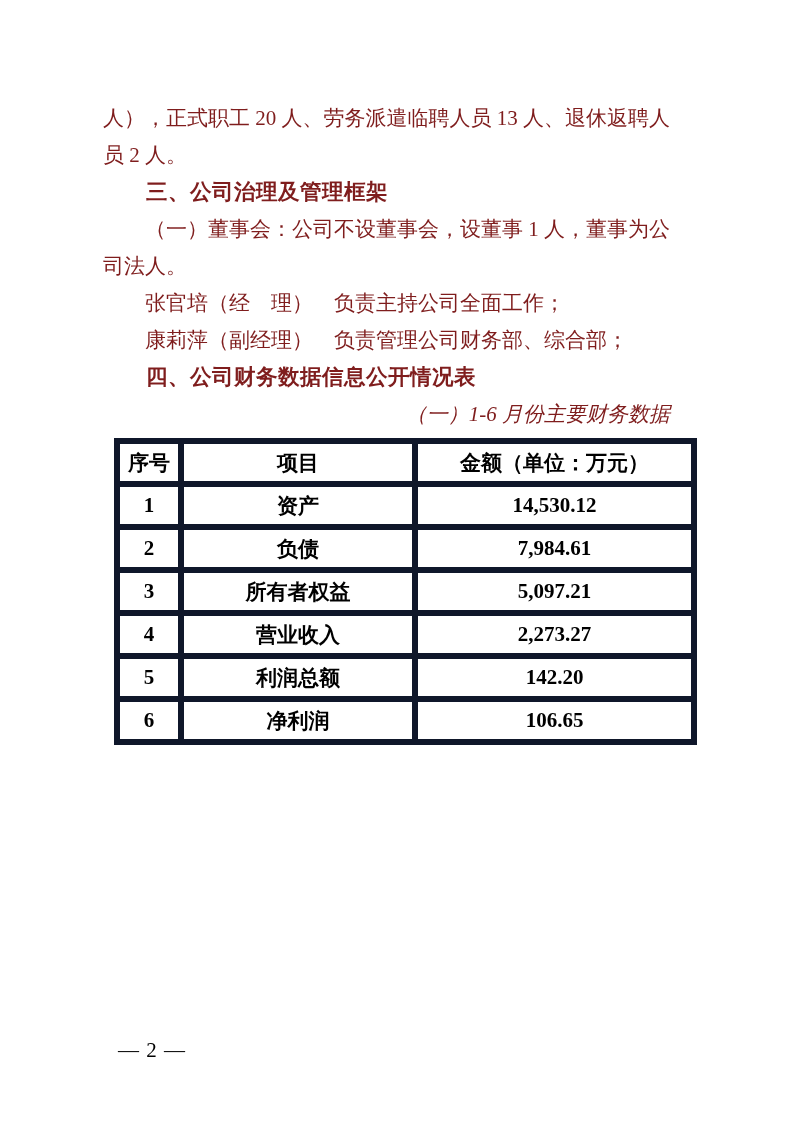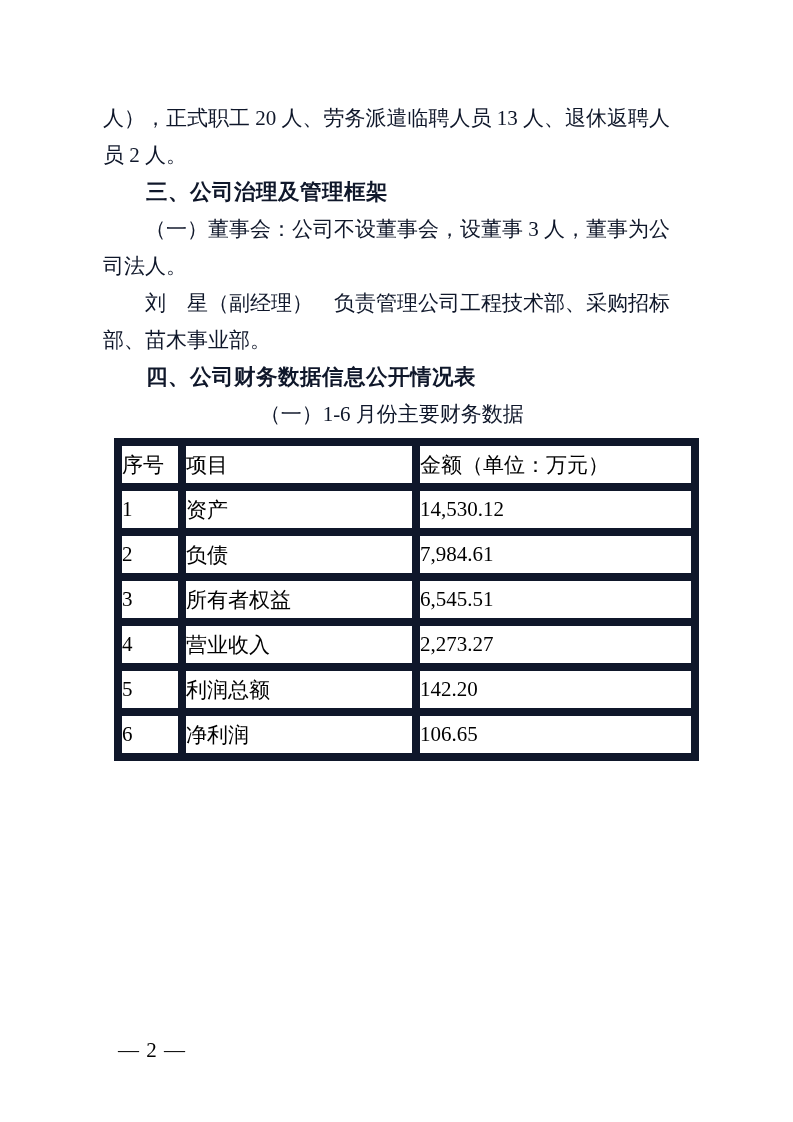--- a/index.html
+++ b/index.html
@@ -17,50 +17,51 @@
     left: 103px;
     top: 100px;
     width: 567px;
   }
   .para {
     margin: 0;
     font-size: 21px;
     line-height: 37px;
     text-align: justify;
     font-family: "Liberation Serif", "DejaVu Serif", serif;
-    color: #0f172a;
+    color: #7f1d1d;
   }
   .para.indent { text-indent: 2em; }
   .para.heading {
     font-family: Liberation Serif, serif;
     font-weight: 700;
     font-size: 21.5px;
     text-align: left;
     text-indent: 2em;
     letter-spacing: 0.5px;
   }
   .para.subheading {
-    text-align: center;
+    font-style: italic;
+    text-align: right;
     text-indent: 0.5em;
   }
   table.finance {
     border-collapse: collapse;
     table-layout: fixed;
     margin: 5px 0 0 11px;
     width: 577px;
     border: 3px solid #000000;
   }
   table.finance th, table.finance td {
-    border: 8px solid #0f172a;
+    border: 6px solid #0f172a;
     height: 37px;
     padding: 0;
-    text-align: left;
+    text-align: center;
     vertical-align: middle;
     font-family: "Liberation Serif", "DejaVu Serif", serif;
-    font-weight: 400;
+    font-weight: 700;
     font-size: 21px;
     color: #000000;
   }
   col.c-no  { width: 64px; }
   col.c-item{ width: 234px; }
   col.c-amt { width: 279px; }
   .footer {
     position: absolute;
     left: 118px;
     top: 1040px;
@@ -72,22 +73,23 @@
   }
 </style>
 </head>
 <body>
 
 <div class="page">
   <div class="content">
     <div id="paragraphs">
         <p class="para body">人），正式职工 20 人、劳务派遣临聘人员 13 人、退休返聘人员 2 人。</p>
         <p class="para heading indent">三、公司治理及管理框架</p>
-        <p class="para body indent">（一）董事会：公司不设董事会，设董事 3 人，董事为公司法人。</p>
-        <p class="para body indent">刘　星（副经理）　负责管理公司工程技术部、采购招标部、苗木事业部。</p>
+        <p class="para body indent">（一）董事会：公司不设董事会，设董事 1 人，董事为公司法人。</p>
+        <p class="para body indent">张官培（经　理）　负责主持公司全面工作；</p>
+        <p class="para body indent">康莉萍（副经理）　负责管理公司财务部、综合部；</p>
         <p class="para heading indent">四、公司财务数据信息公开情况表</p>
         <p class="para subheading">（一）1-6 月份主要财务数据</p>
       </div>
     <table class="finance">
       <colgroup>
         <col class="c-no">
           <col class="c-item">
           <col class="c-amt">
       </colgroup>
       <thead id="finance-thead">
@@ -104,21 +106,21 @@
             <td>14,530.12</td>
           </tr>
           <tr>
             <td>2</td>
             <td>负债</td>
             <td>7,984.61</td>
           </tr>
           <tr>
             <td>3</td>
             <td>所有者权益</td>
-            <td>6,545.51</td>
+            <td>5,097.21</td>
           </tr>
           <tr>
             <td>4</td>
             <td>营业收入</td>
             <td>2,273.27</td>
           </tr>
           <tr>
             <td>5</td>
             <td>利润总额</td>
             <td>142.20</td>

